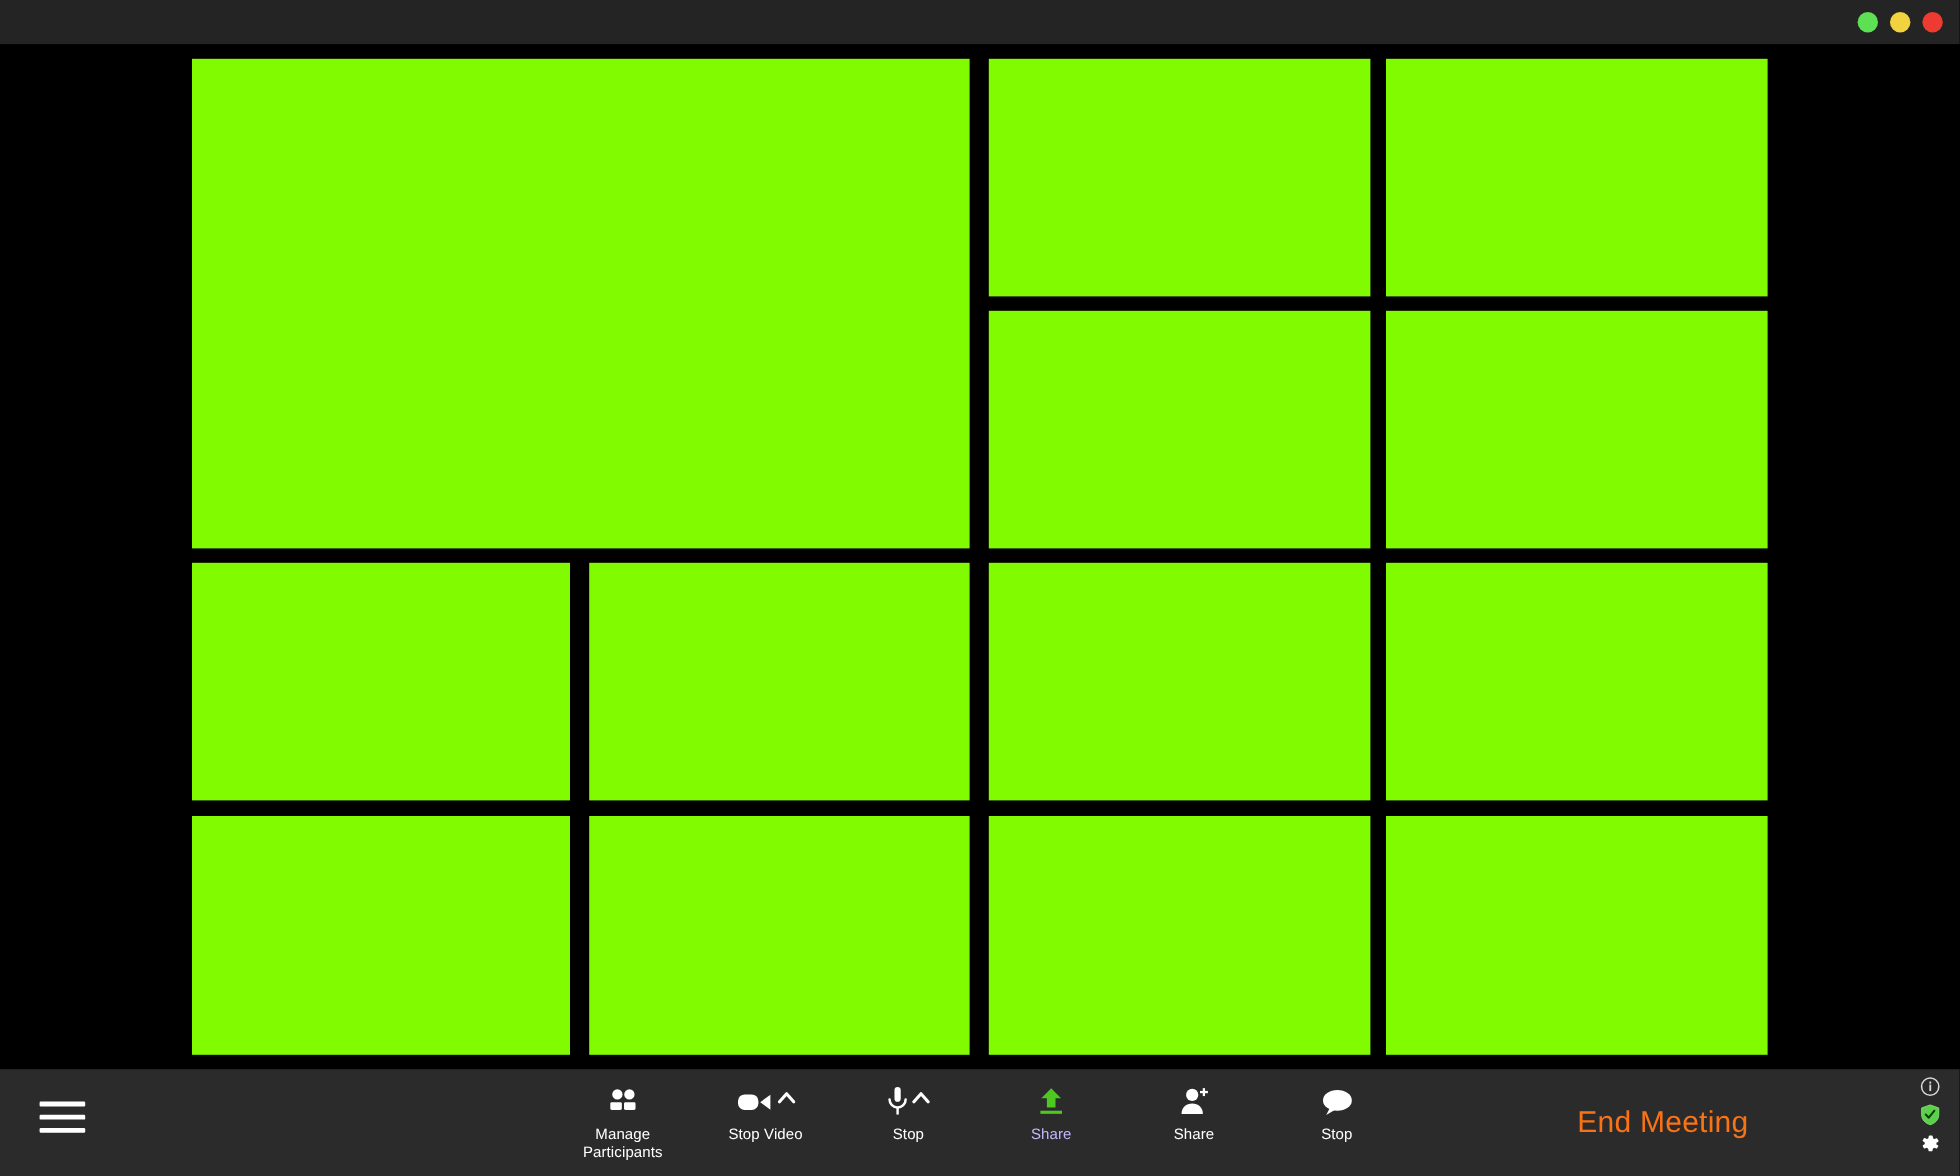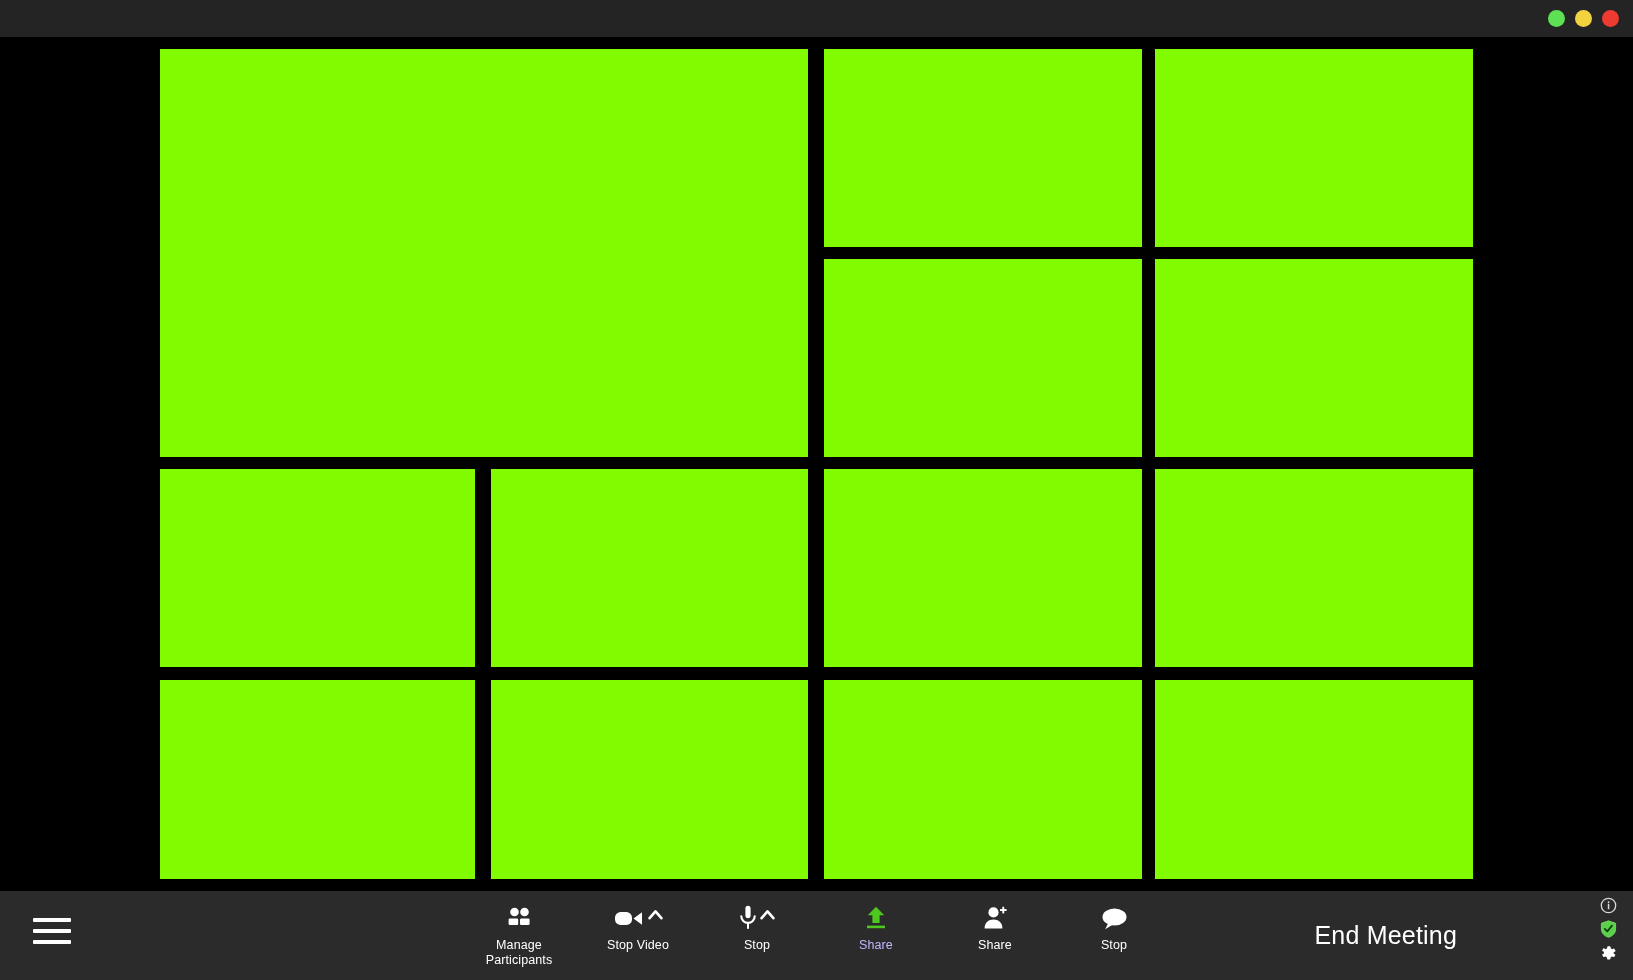--- a/index.html
+++ b/index.html
@@ -197,21 +197,21 @@
         <div class="tb-icon">
           <svg width="27" height="23" viewBox="0 0 27 23">
             <ellipse cx="13.5" cy="10" rx="12" ry="8.6" fill="#fff"></ellipse>
             <path d="M7.0 16.5 L4.2 22.2 L12.0 17.6 Z" fill="#fff"></path>
           </svg>
         </div>
         <div class="tb-label">Stop</div>
       </div>
     </div>
 
-  <div id="end-meeting-button" style="color: #ffffff;">
+  <div id="end-meeting-button" style="color: #f97316;">
     <span>End Meeting</span>
   </div>
 
   <div id="corner-icons">
     <span class="corner-icon">
       <svg width="17" height="17" viewBox="0 0 17 17">
         <circle cx="8.5" cy="8.5" r="7.2" fill="none" stroke="#d8d8d8" stroke-width="1.3"></circle>
         <rect x="7.8" y="6.8" width="1.5" height="5.4" fill="#d8d8d8"></rect>
         <rect x="7.8" y="4.3" width="1.5" height="1.7" fill="#d8d8d8"></rect>
       </svg>

